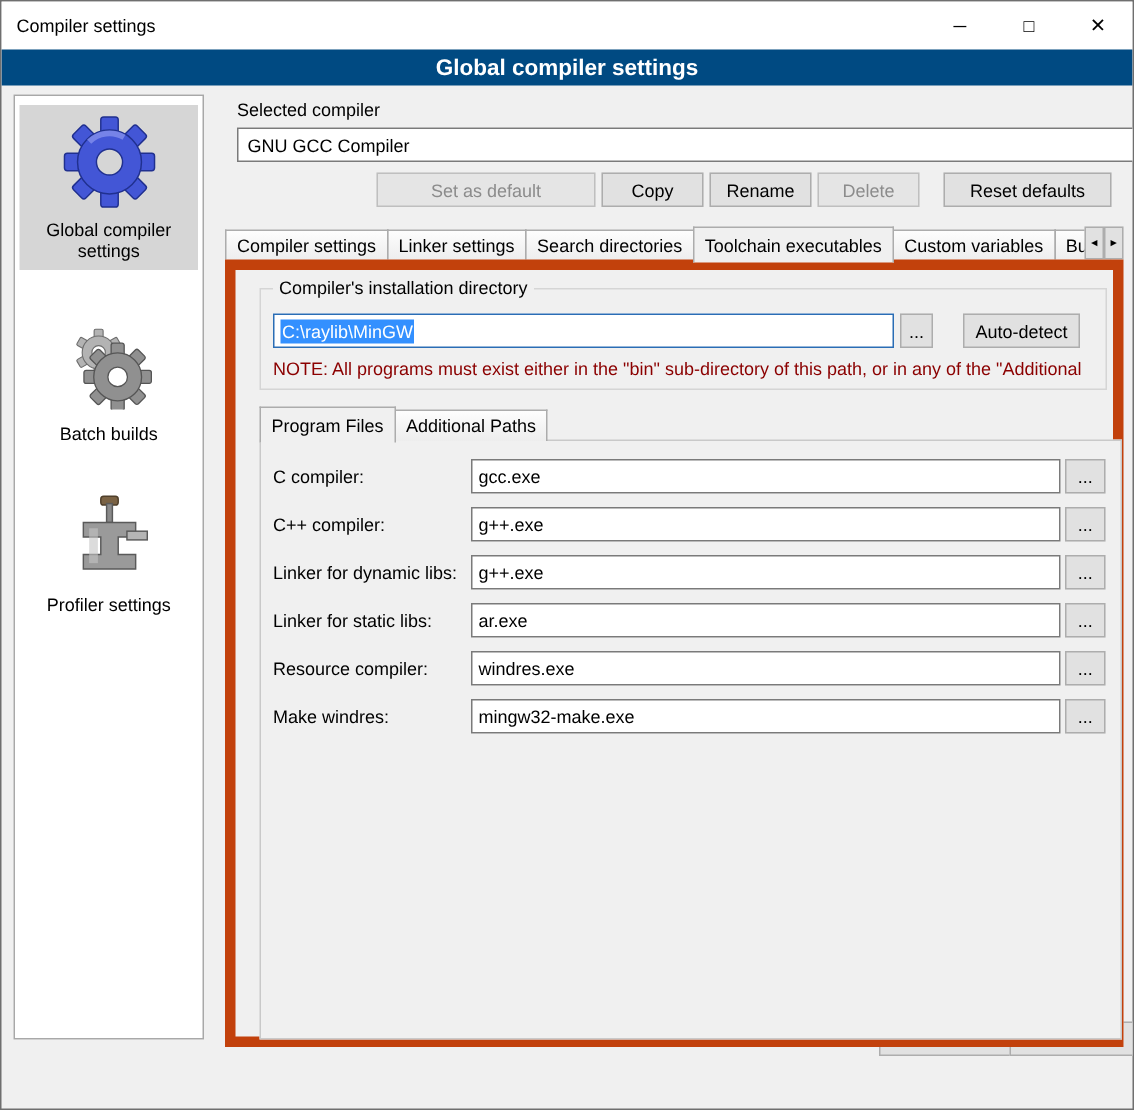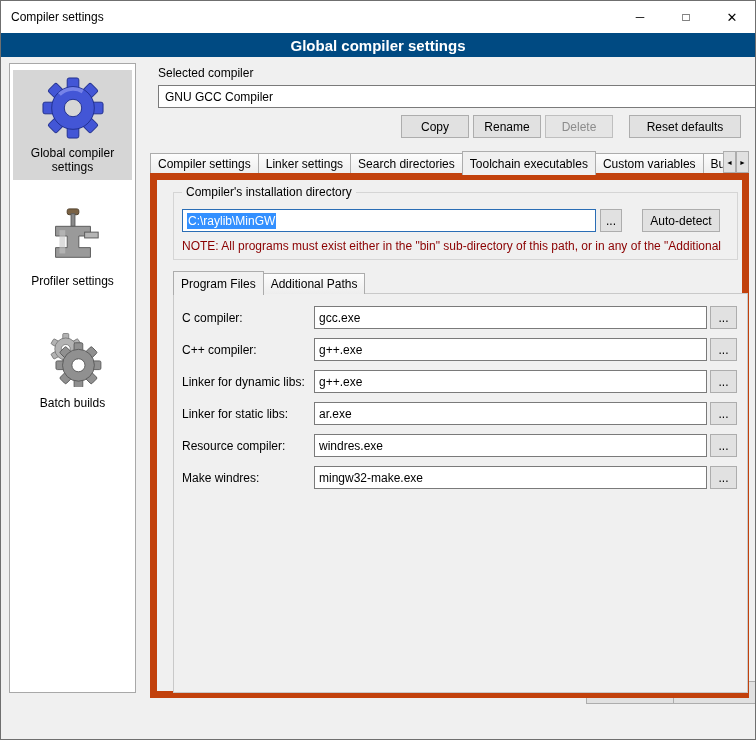--- a/index.html
+++ b/index.html
@@ -109,32 +109,20 @@
               <rect x="-6" y="-31" width="12" height="15" rx="2" transform="rotate(315)"></rect>
             </g>
             <circle r="15.5" fill="none" stroke="#4356D6" stroke-width="13"></circle>
             <circle r="22" fill="none" stroke="#20308F" stroke-width="1"></circle>
             <circle r="9" fill="none" stroke="#20308F" stroke-width="1"></circle>
             <path d="M-14,-14 A20,20 0 0 1 10,-17" fill="none" stroke="#8B97F0" stroke-width="4" opacity="0.7"></path>
           </g>
         </svg>
       </span>
       <span class="lbl">Global compiler settings</span>
-    </div>
-    <div class="side-item i2">
-      <span class="icon">
-        <svg width="62" height="62" viewBox="0 0 64 64">
-          <rect x="26" y="4" width="12" height="6" rx="2" fill="#7A6244" stroke="#4F3F2A"></rect>
-          <rect x="30" y="9" width="4" height="13" fill="#8A8A8A" stroke="#5A5A5A"></rect>
-          <path d="M14 22 h36 v10 h-12 v12 h12 v10 H14 v-10 h12 V32 H14 z" fill="#9A9A9A" stroke="#5A5A5A"></path>
-          <rect x="44" y="28" width="14" height="6" fill="#B5B5B5" stroke="#5A5A5A"></rect>
-          <rect x="18" y="26" width="6" height="24" fill="#C4C4C4" opacity="0.6"></rect>
-        </svg>
-      </span>
-      <span class="lbl">Profiler settings</span>
     </div>
     <div class="side-item i3">
       <span class="icon">
         <svg width="58" height="58" viewBox="0 0 64 64">
           <g transform="translate(24,22) scale(0.55)">
             <g fill="#B3B3B3" stroke="#6E6E6E" stroke-width="1.5">
               <rect x="-6" y="-31" width="12" height="15" rx="2"></rect>
               <rect x="-6" y="-31" width="12" height="15" rx="2" transform="rotate(60)"></rect>
               <rect x="-6" y="-31" width="12" height="15" rx="2" transform="rotate(120)"></rect>
               <rect x="-6" y="-31" width="12" height="15" rx="2" transform="rotate(180)"></rect>
@@ -157,30 +145,43 @@
               <rect x="-6" y="-31" width="12" height="15" rx="2" transform="rotate(315)"></rect>
             </g>
             <circle r="15.5" fill="none" stroke="#909090" stroke-width="13"></circle>
             <circle r="22" fill="none" stroke="#555555" stroke-width="1.2"></circle>
             <circle r="9" fill="none" stroke="#555555" stroke-width="1.2"></circle>
           </g>
         </svg>
       </span>
       <span class="lbl">Batch builds</span>
     </div>
+    <div class="side-item i2">
+      <span class="icon">
+        <svg width="62" height="62" viewBox="0 0 64 64">
+          <rect x="26" y="4" width="12" height="6" rx="2" fill="#7A6244" stroke="#4F3F2A"></rect>
+          <rect x="30" y="9" width="4" height="13" fill="#8A8A8A" stroke="#5A5A5A"></rect>
+          <path d="M14 22 h36 v10 h-12 v12 h12 v10 H14 v-10 h12 V32 H14 z" fill="#9A9A9A" stroke="#5A5A5A"></path>
+          <rect x="44" y="28" width="14" height="6" fill="#B5B5B5" stroke="#5A5A5A"></rect>
+          <rect x="18" y="26" width="6" height="24" fill="#C4C4C4" opacity="0.6"></rect>
+        </svg>
+      </span>
+      <span class="lbl">Profiler settings</span>
+    </div>
   </div>
 
   <span class="lbl-static" style="left:157px; top:65px;">Selected compiler</span>
   <div class="combo" style="left:157px; top:84px; width:689px;">
     <span>GNU GCC Compiler</span>
     <span class="chev"></span>
   </div>
 
   <div class="btnrow">
-    <div class="btn" style="width:68px; margin-left:20px;">Copy</div>
+    <div class="btn disabled" style="width:146px;">Set as default</div>
+    <div class="btn" style="width:68px; margin-left:4px;">Copy</div>
     <div class="btn" style="width:68px; margin-left:4px;">Rename</div>
     <div class="btn disabled" style="width:68px; margin-left:4px;">Delete</div>
     <div class="btn" style="width:112px; margin-left:16px;">Reset defaults</div>
   </div>
 
   <div class="tabstrip">
     <div class="tab">Compiler settings</div>
     <div class="tab">Linker settings</div>
     <div class="tab">Search directories</div>
     <div class="tab active">Toolchain executables</div>

